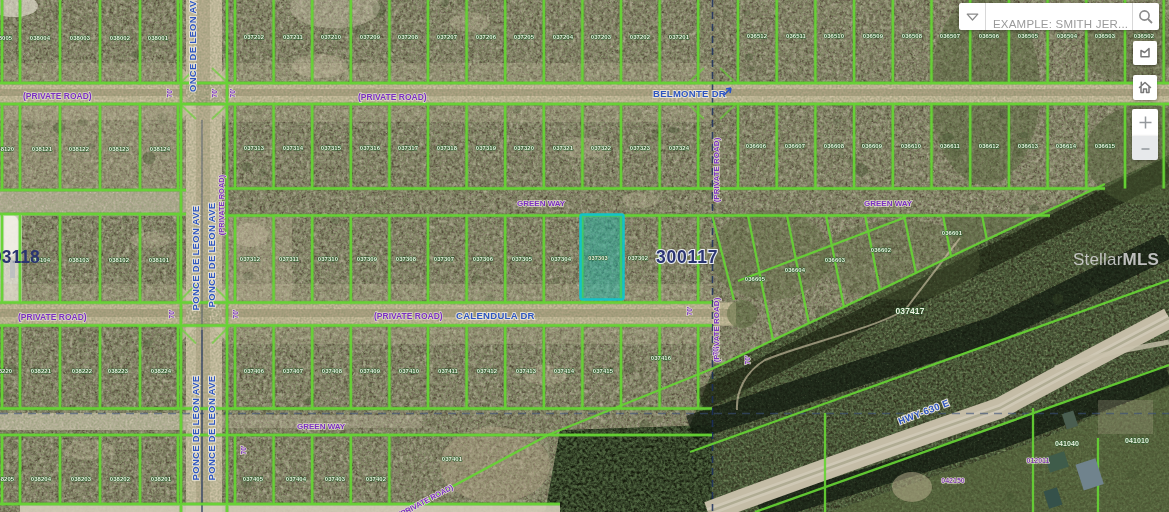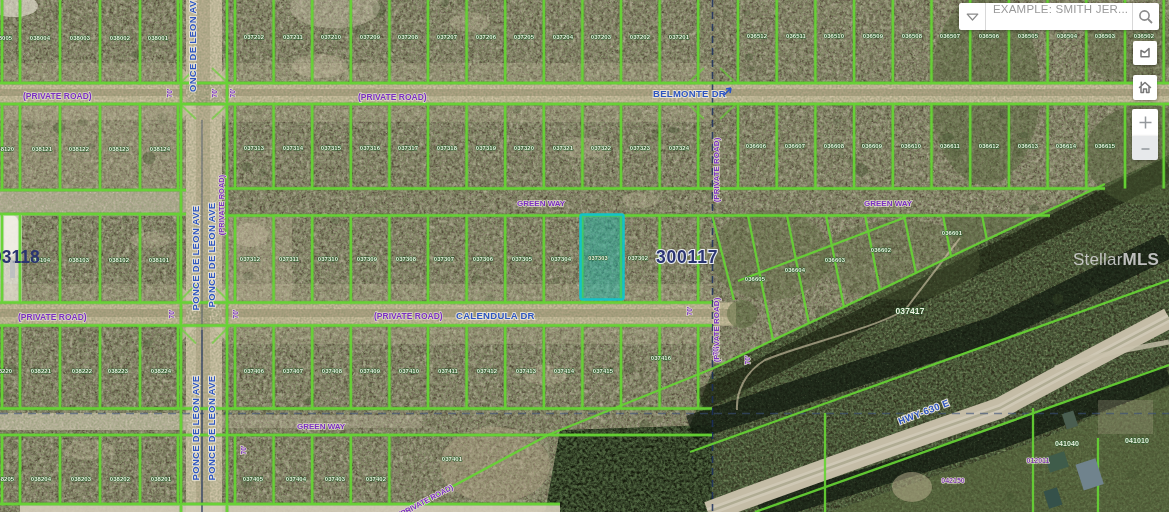--- a/index.html
+++ b/index.html
@@ -1,19 +1,19 @@
 <!DOCTYPE html>
 <html><head><meta charset="utf-8">
 <style>
 html,body{margin:0;padding:0;width:1169px;height:512px;overflow:hidden;font-family:"Liberation Sans",sans-serif;}
 #map{position:absolute;left:0;top:0;width:1169px;height:512px;filter:blur(0.35px);}
 .btn{position:absolute;left:1133px;width:24px;height:24px;background:#fff;border-radius:2px;
 box-shadow:0 1px 3px rgba(0,0,0,0.35);}
 #search{position:absolute;left:959px;top:3px;width:200px;height:27px;background:#fff;border-radius:2px;
-box-shadow:0 1px 3px rgba(0,0,0,0.35);display:flex;align-items:flex-start;}
+box-shadow:0 1px 3px rgba(0,0,0,0.35);display:flex;align-items:flex-end;}
 #dd{width:26px;height:100%;display:flex;align-items:center;justify-content:center;border-right:1px solid #d8d8d8;}
 #ph{flex:1;padding-left:7px;font-size:11.5px;color:#9a9a9a;white-space:nowrap;overflow:hidden;letter-spacing:0.2px;}
 #mg{width:26px;height:100%;display:flex;align-items:center;justify-content:center;border-left:1px solid #d8d8d8;}
 </style></head>
 <body>
 <svg id="map" width="1169" height="512" viewBox="0 0 1169 512">
 <defs>
 <filter id="fLand" x="-5%" y="-5%" width="110%" height="110%">
   <feTurbulence type="fractalNoise" baseFrequency="0.8" numOctaves="3" seed="7" result="n"></feTurbulence>
   <feColorMatrix in="n" type="matrix" values="0 0 0 0 0  0 0 0 0 0  0 0 0 0 0  0.33 0.33 0.33 0 0" result="g"></feColorMatrix>

